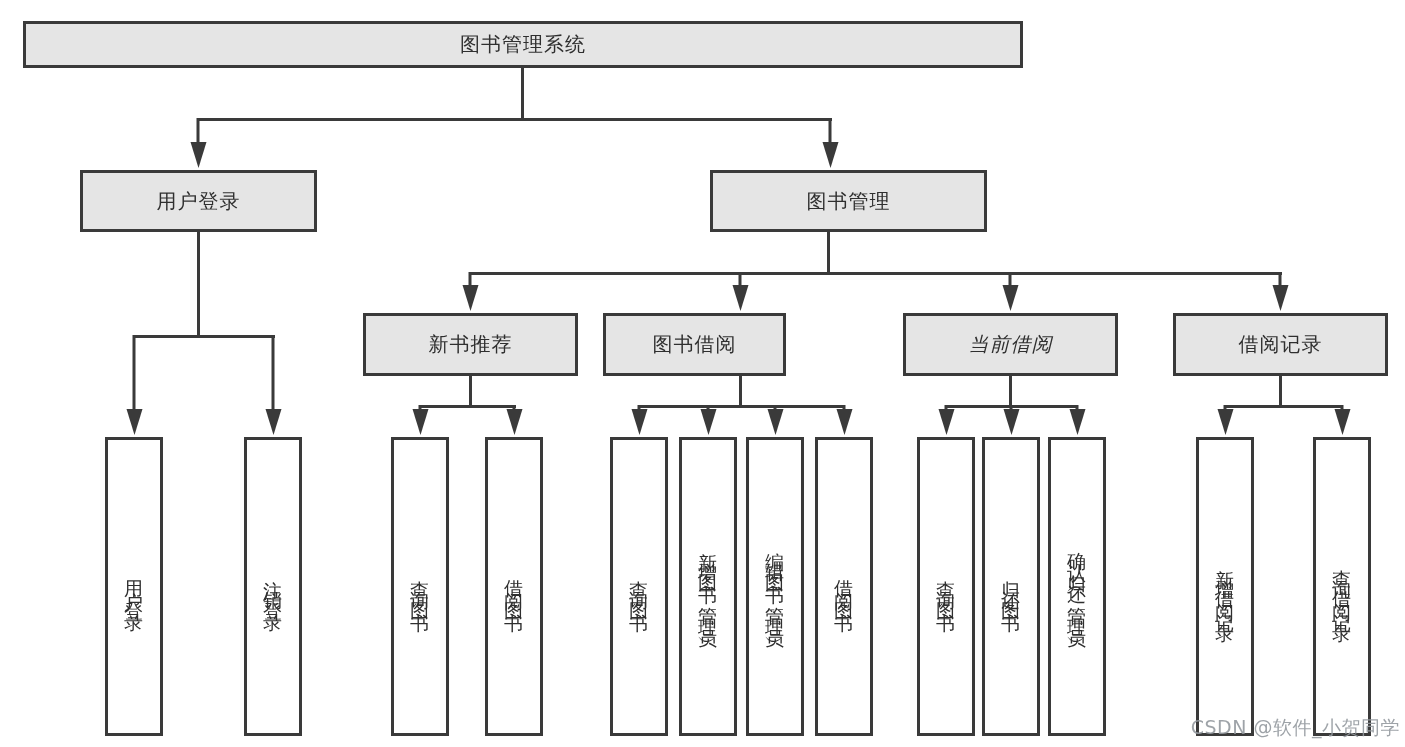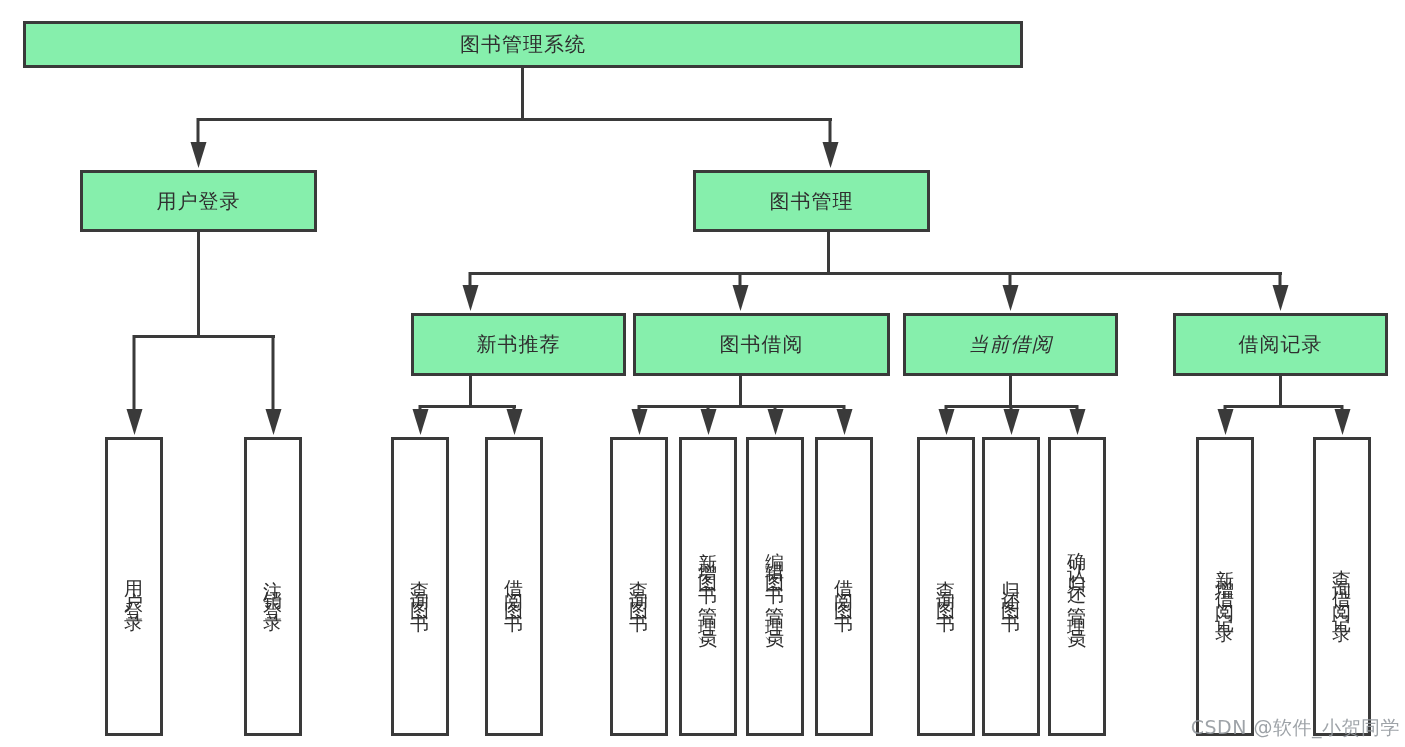--- a/index.html
+++ b/index.html
@@ -1,21 +1,21 @@
 <!DOCTYPE html>
 <html><head>
 <meta charset="utf-8">
 <style>
   html,body{margin:0;padding:0;background:#ffffff;}
   .canvas{
     position:relative;width:1405px;height:747px;background:#ffffff;overflow:hidden;
     font-family:"DejaVu Sans","Liberation Sans",sans-serif;color:#2f2f2f;
   }
   .node{
-    position:absolute;box-sizing:border-box;background:#86efac;
+    position:absolute;box-sizing:border-box;background:#e5e5e5;
     border:3px solid #3a3a3a;display:flex;align-items:center;justify-content:center;
     font-size:20px;letter-spacing:1px;z-index:2;
   }
   .leaf{
     position:absolute;box-sizing:border-box;background:#ffffff;
     border:3px solid #3a3a3a;display:flex;align-items:center;justify-content:center;
     z-index:2;top:437px;width:58px;height:299px;
   }
   .leaf span{
     writing-mode:vertical-rl;text-orientation:mixed;
@@ -44,40 +44,40 @@
   </div>
 
   <div class="vline" style="left:521px;top:68px;height:50px;"></div>
   <div class="hline" style="left:197px;top:118px;width:635px;"></div>
   <div class="arrow" style="left:198px;top:118px;height:24px;"></div>
   <div class="arrow" style="left:830px;top:118px;height:24px;"></div>
 
   <div class="node" style="left:80px;top:170px;width:237px;height:62px;">
     <span>用户登录</span>
   </div>
-  <div class="node" style="left:693px;top:170px;width:237px;height:62px;">
+  <div class="node" style="left:710px;top:170px;width:277px;height:62px;">
     <span>图书管理</span>
   </div>
 
   <div class="vline" style="left:197px;top:232px;height:103px;"></div>
   <div class="hline" style="left:133px;top:335px;width:142px;"></div>
   <div class="arrow" style="left:134px;top:335px;height:74px;"></div>
   <div class="arrow" style="left:273px;top:335px;height:74px;"></div>
 
   <div class="vline" style="left:827px;top:232px;height:40px;"></div>
   <div class="hline" style="left:469px;top:272px;width:813px;"></div>
   <div class="arrow" style="left:470px;top:272px;height:13px;"></div>
   <div class="arrow" style="left:740px;top:272px;height:13px;"></div>
   <div class="arrow" style="left:1010px;top:272px;height:13px;"></div>
   <div class="arrow" style="left:1280px;top:272px;height:13px;"></div>
 
-  <div class="node" style="left:363px;top:313px;width:215px;height:63px;margin-left:48px;">
+  <div class="node" style="left:363px;top:313px;width:215px;height:63px;">
     <span>新书推荐</span>
   </div>
-  <div class="node" style="left:633px;top:313px;width:257px;height:63px;">
+  <div class="node" style="left:603px;top:313px;width:183px;height:63px;">
     <span>图书借阅</span>
   </div>
   <div class="node" style="left:903px;top:313px;width:215px;height:63px;font-style:italic;">
     <span>当前借阅</span>
   </div>
   <div class="node" style="left:1173px;top:313px;width:215px;height:63px;text-align:center;">
     <span>借阅记录</span>
   </div>
 
   <div class="vline" style="left:469px;top:376px;height:29px;"></div>

